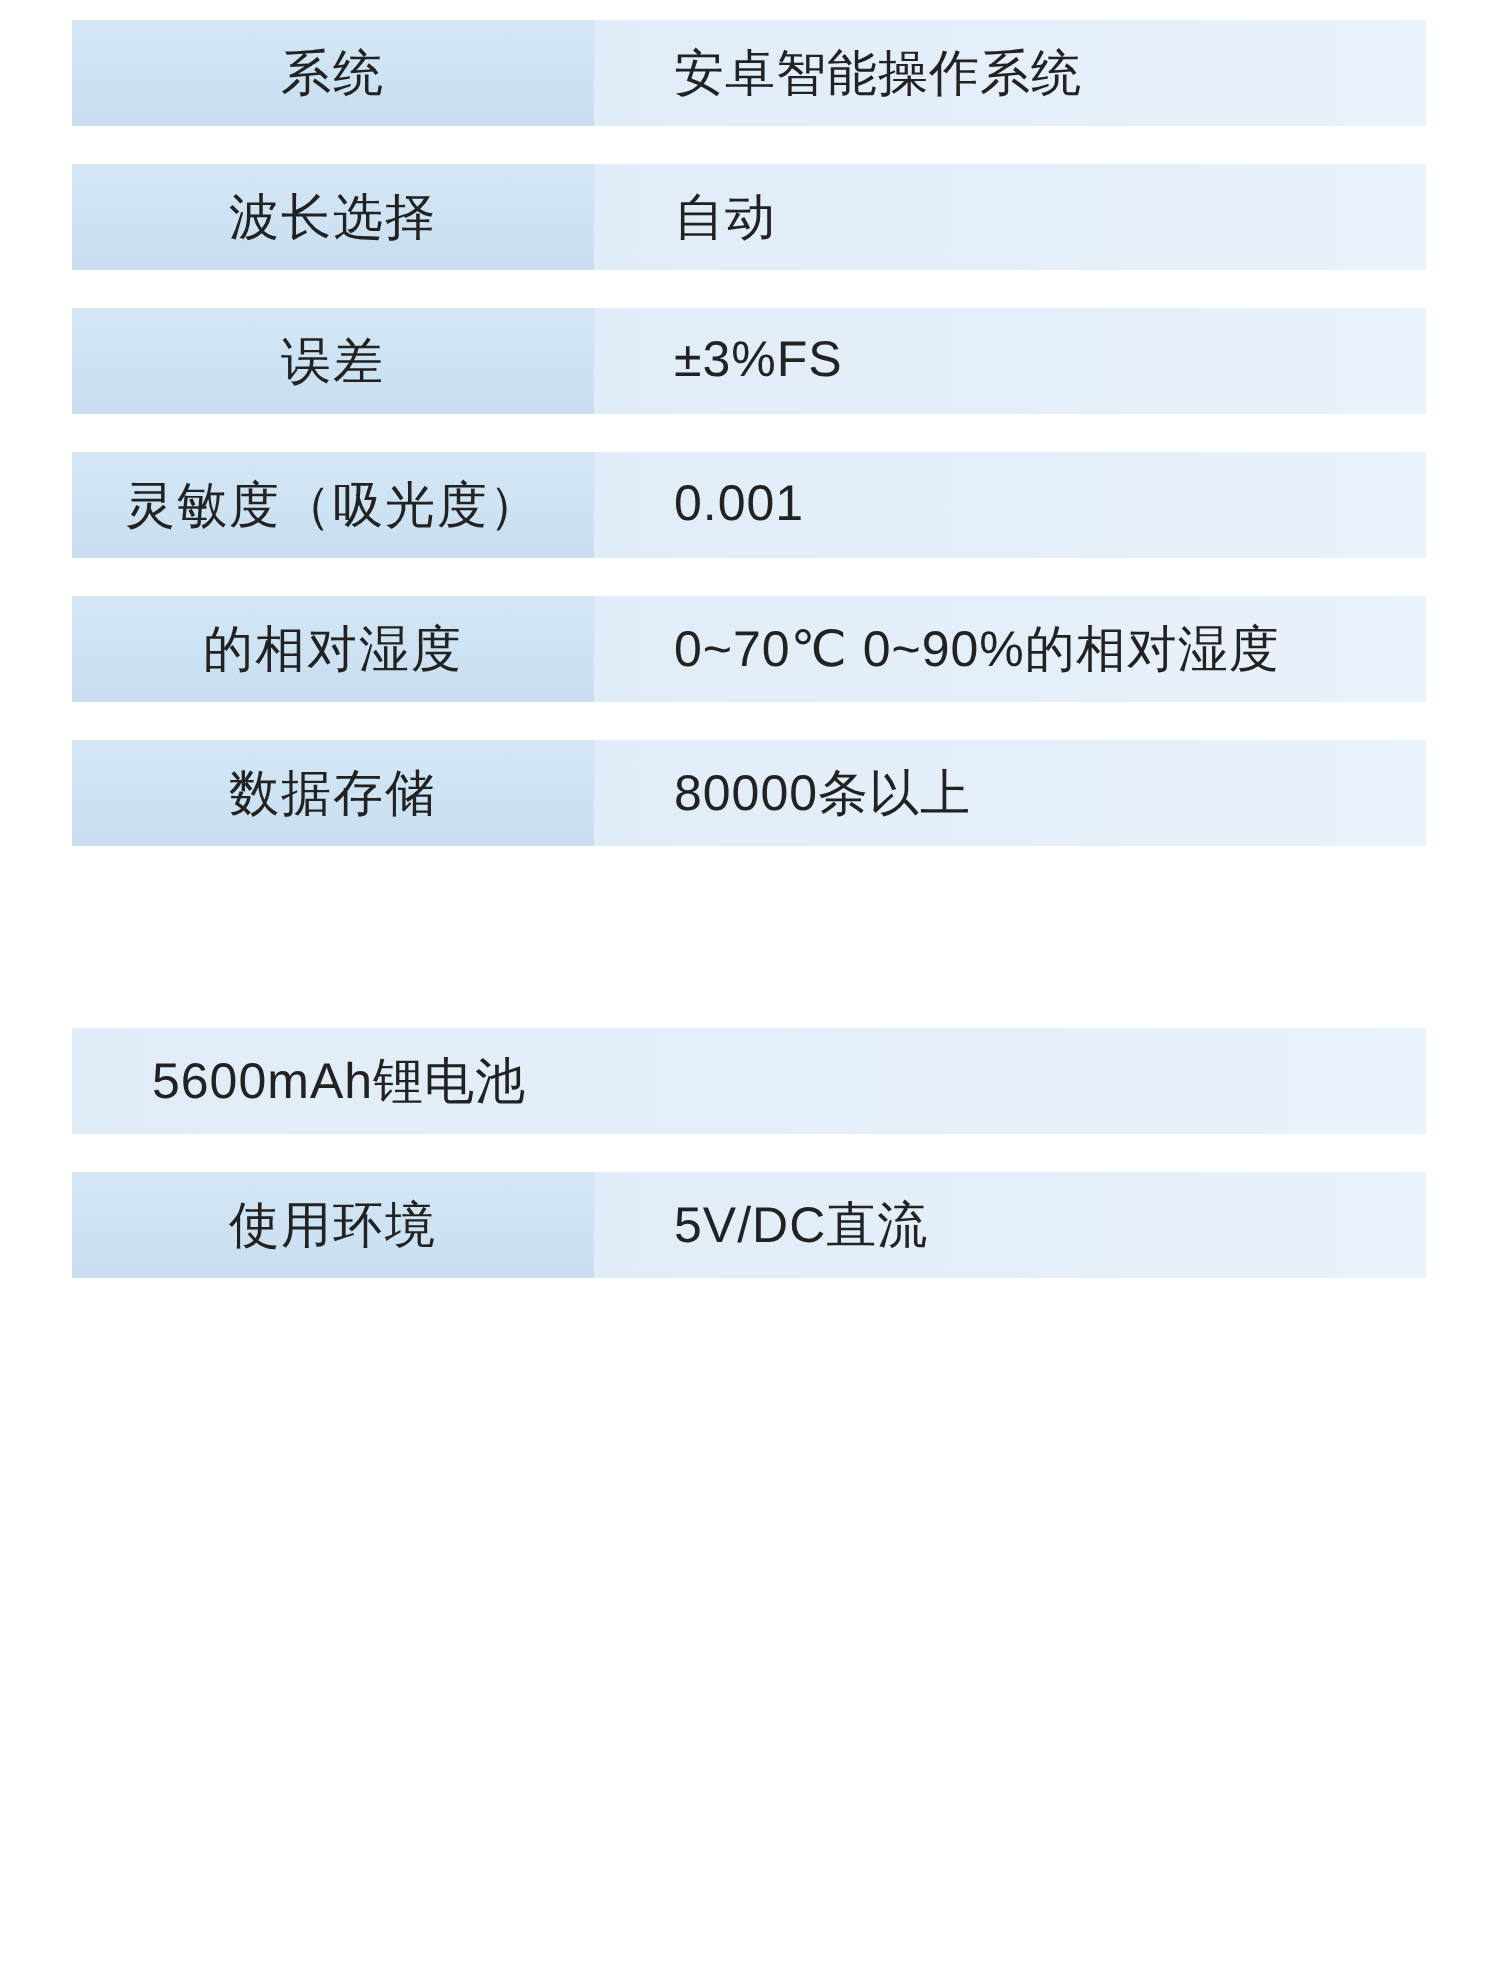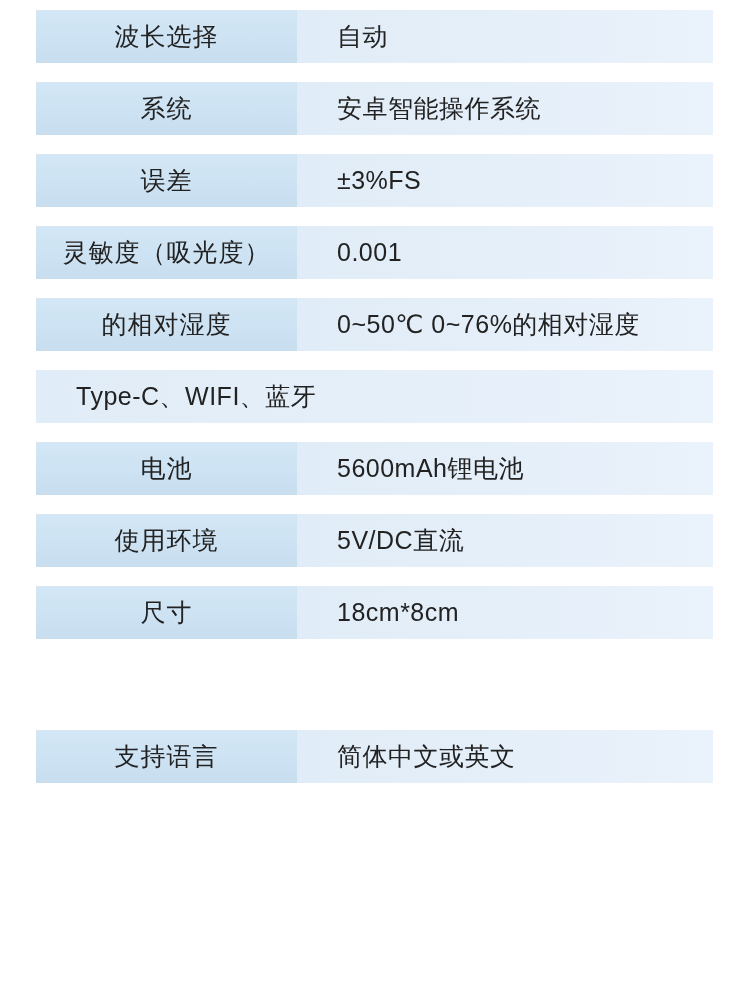--- a/index.html
+++ b/index.html
@@ -47,53 +47,47 @@
     letter-spacing: 0.5px;
     color: #222222;
     white-space: nowrap;
   }
 </style>
 </head>
 <body>
 
 <div id="spec-table">
     <div class="spec-row">
+      <div class="spec-label-cell">系统</div>
+      <div class="spec-value-cell">安卓智能操作系统</div>
+    </div>
+    <div class="spec-row">
       <div class="spec-label-cell">波长选择</div>
       <div class="spec-value-cell">自动</div>
-    </div>
-    <div class="spec-row">
-      <div class="spec-label-cell">系统</div>
-      <div class="spec-value-cell">安卓智能操作系统</div>
     </div>
     <div class="spec-row">
       <div class="spec-label-cell">误差</div>
       <div class="spec-value-cell">±3%FS</div>
     </div>
     <div class="spec-row">
       <div class="spec-label-cell">灵敏度（吸光度）</div>
       <div class="spec-value-cell">0.001</div>
     </div>
     <div class="spec-row">
       <div class="spec-label-cell">的相对湿度</div>
-      <div class="spec-value-cell">0~50℃ 0~76%的相对湿度</div>
+      <div class="spec-value-cell">0~70℃ 0~90%的相对湿度</div>
     </div>
     <div class="spec-row">
-      <div class="spec-value-cell">Type-C、WIFI、蓝牙</div>
+      <div class="spec-label-cell">数据存储</div>
+      <div class="spec-value-cell">80000条以上</div>
     </div>
     <div class="spec-row">
-      <div class="spec-label-cell">电池</div>
+    </div>
+    <div class="spec-row">
       <div class="spec-value-cell">5600mAh锂电池</div>
     </div>
     <div class="spec-row">
       <div class="spec-label-cell">使用环境</div>
       <div class="spec-value-cell">5V/DC直流</div>
     </div>
     <div class="spec-row">
-      <div class="spec-label-cell">尺寸</div>
-      <div class="spec-value-cell">18cm*8cm</div>
-    </div>
-    <div class="spec-row">
-    </div>
-    <div class="spec-row">
-      <div class="spec-label-cell">支持语言</div>
-      <div class="spec-value-cell">简体中文或英文</div>
     </div>
   </div>
 
 </body></html>

